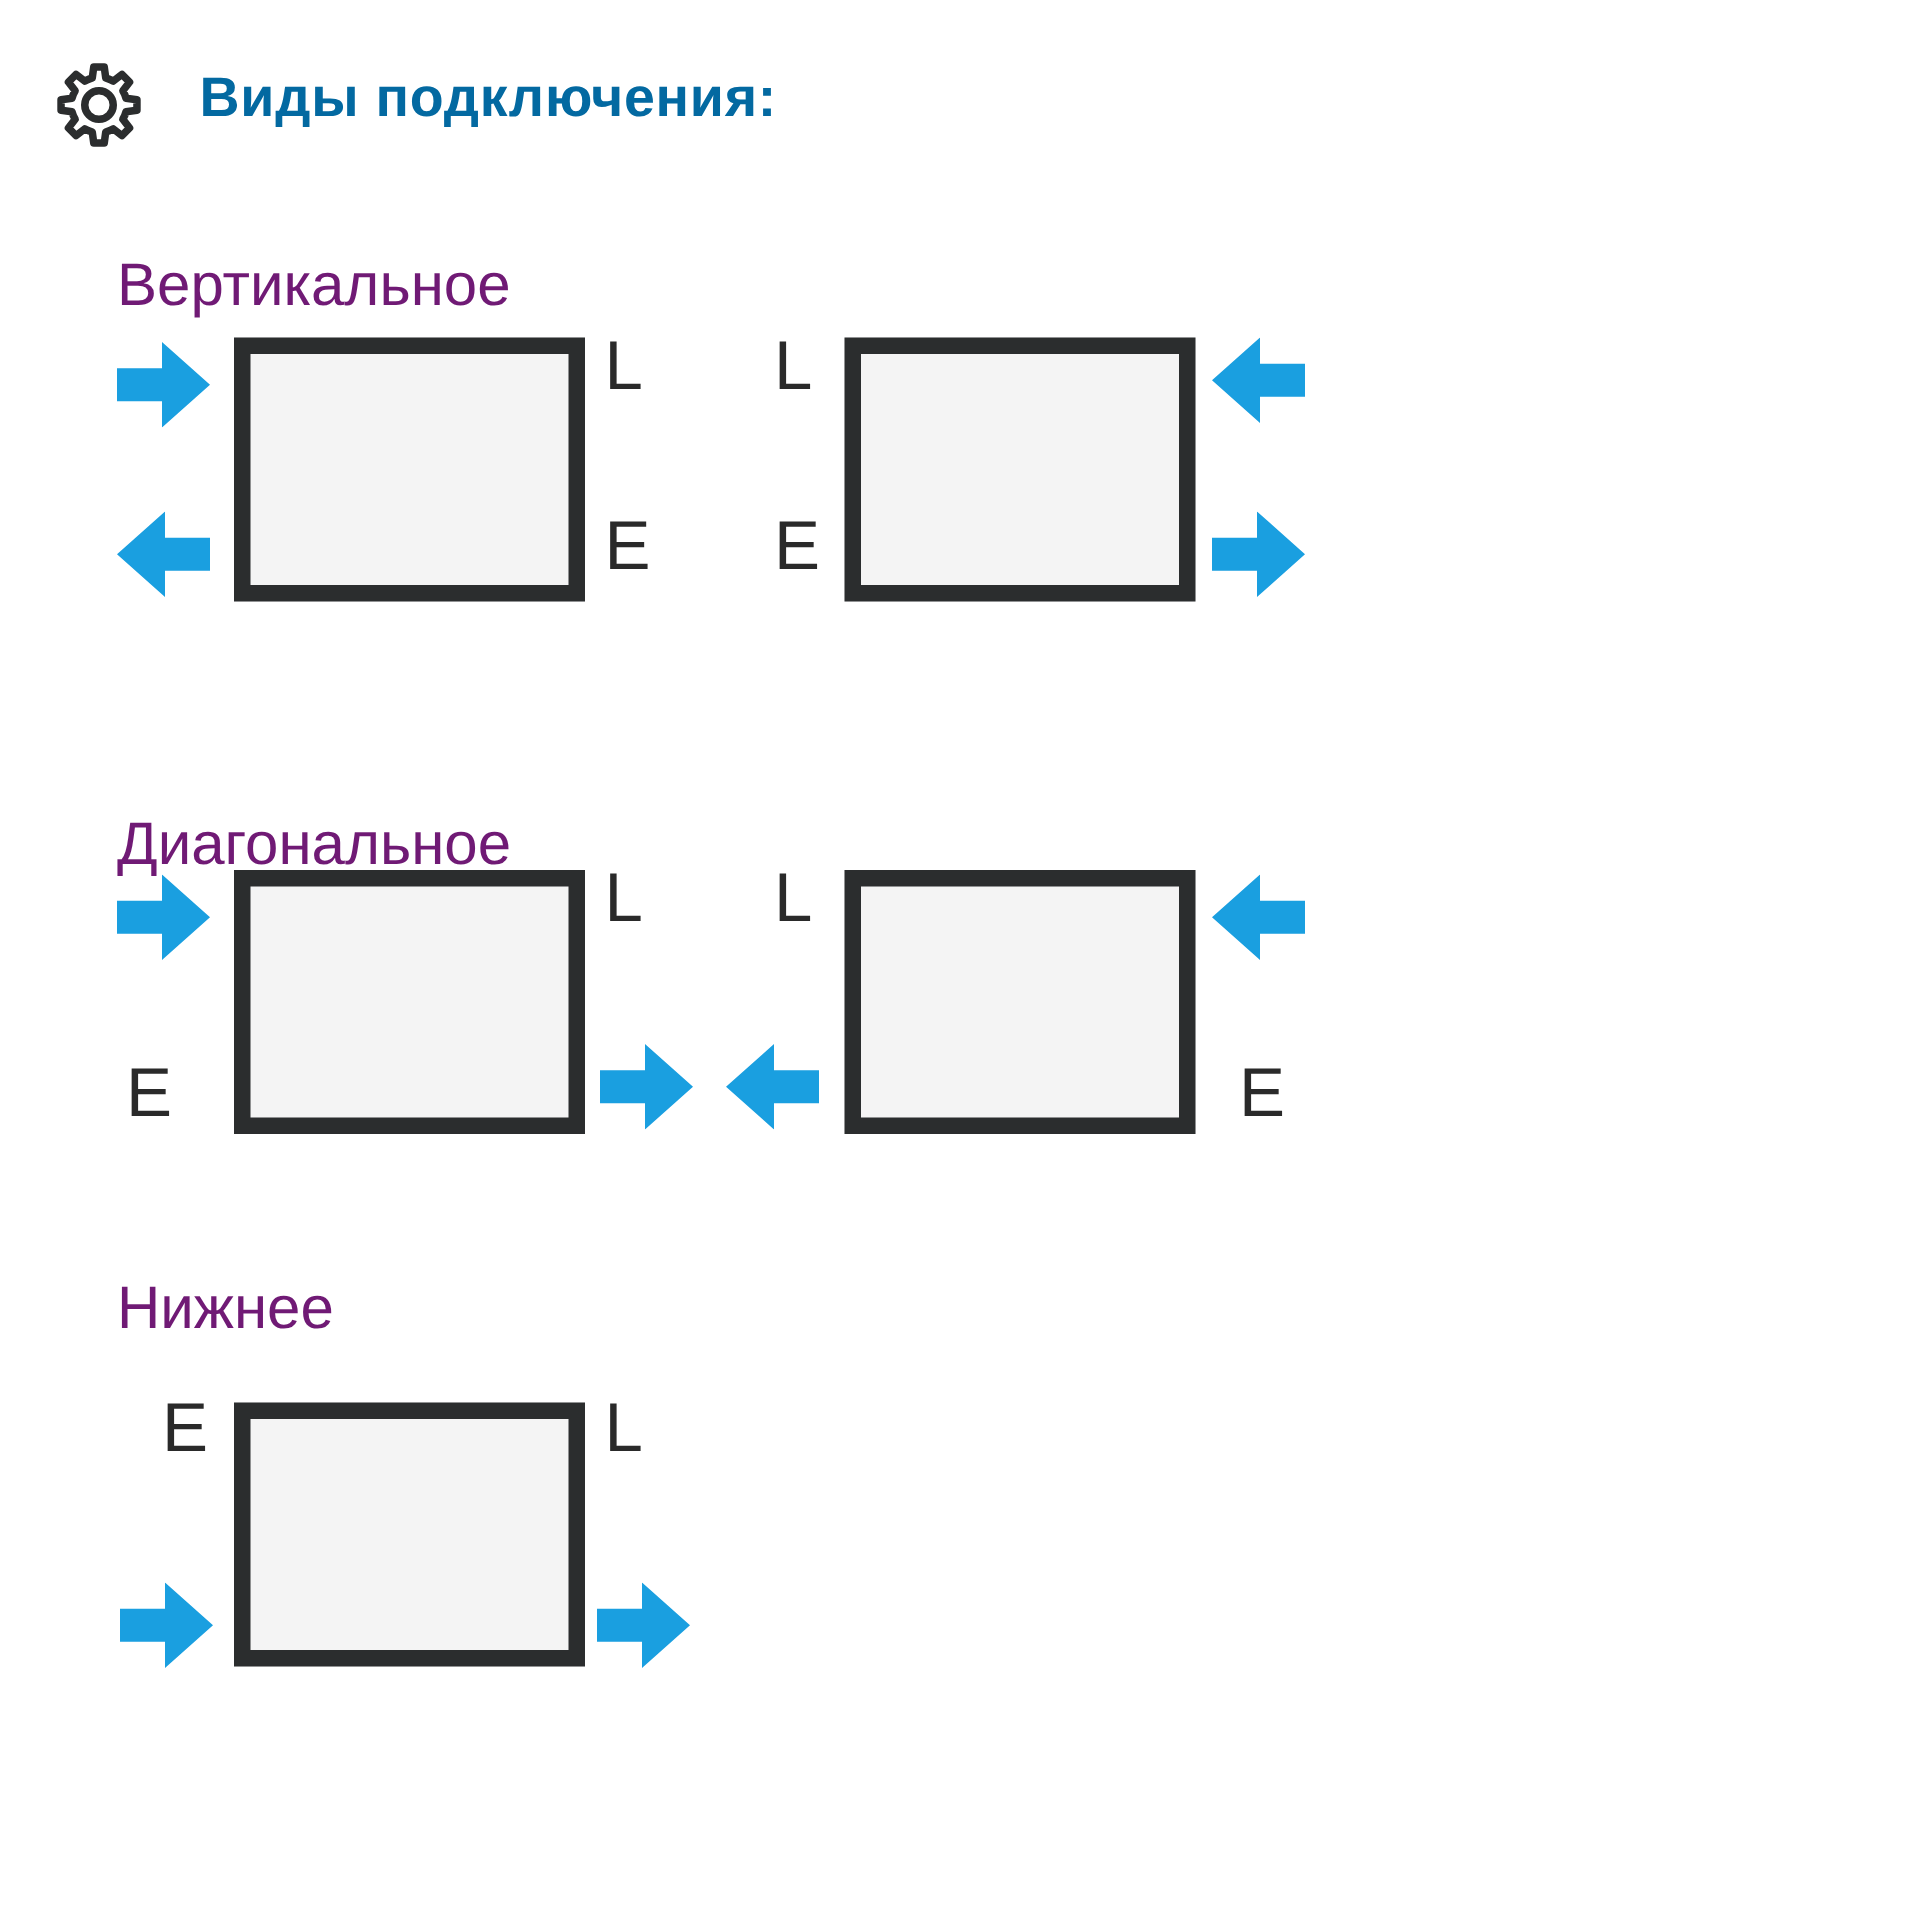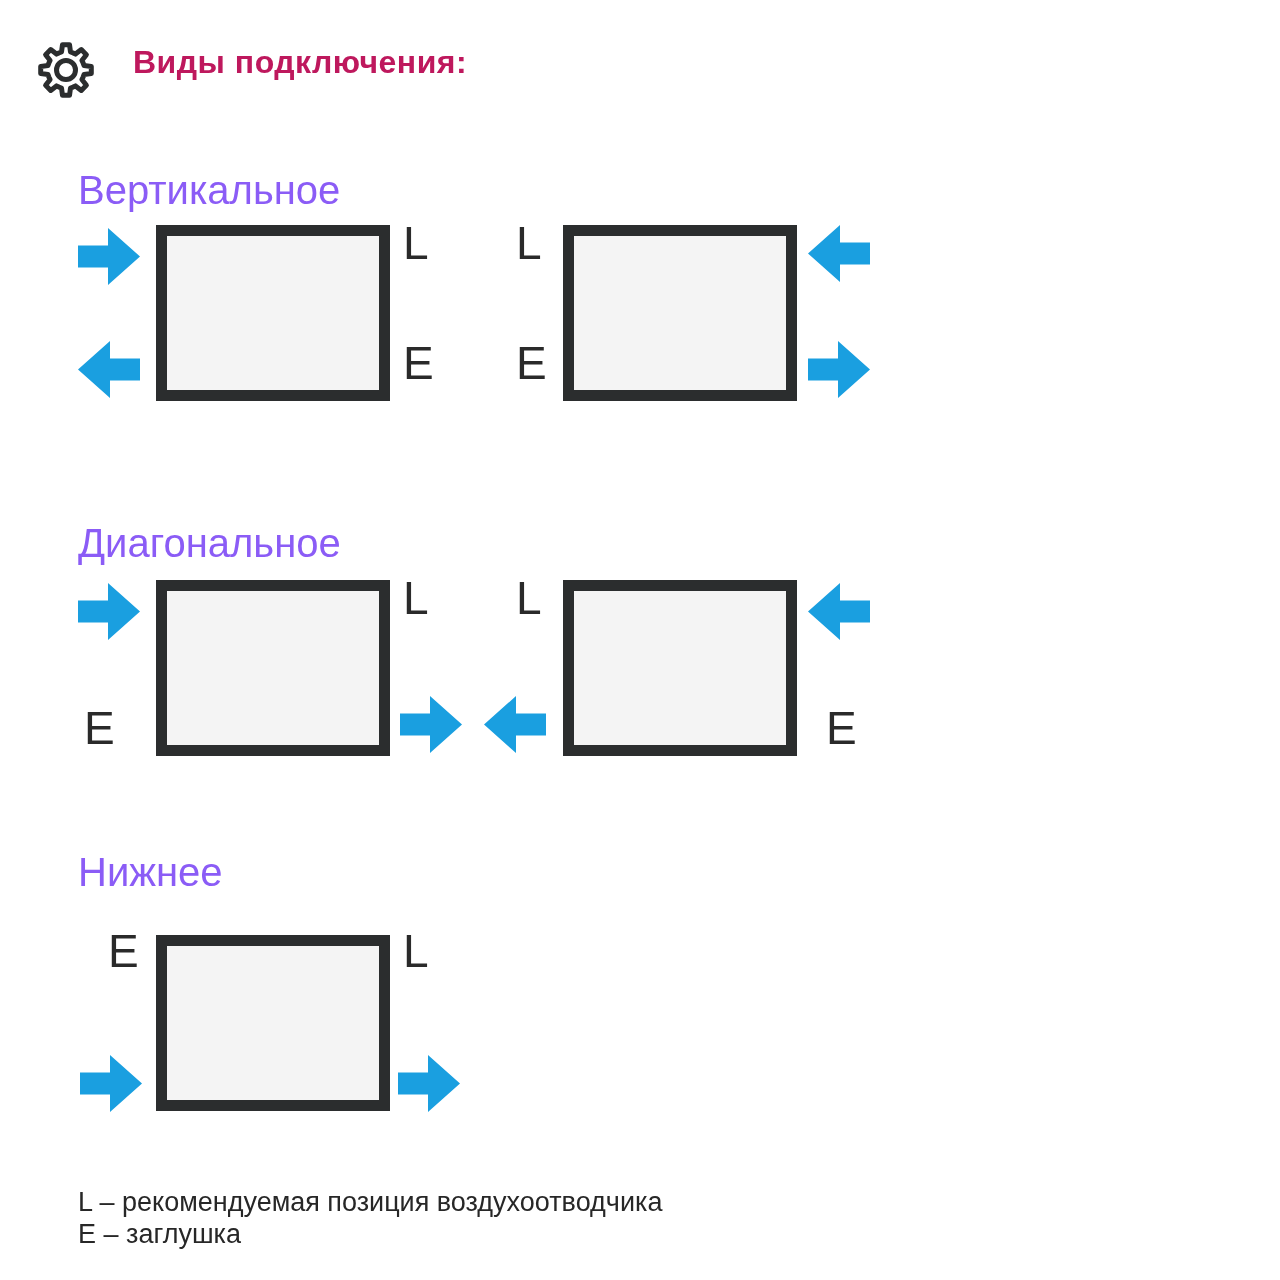--- a/index.html
+++ b/index.html
@@ -13,24 +13,24 @@
     width:1280px;height:1280px;background:#ffffff;overflow:hidden;
     font-family:"Liberation Sans","DejaVu Sans",sans-serif;
     color:var(--text);
   }
   .stage{position:relative;width:1280px;height:1280px;}
   .gear{position:absolute;left:36px;top:40px;width:60px;height:60px;}
   .gear .gear-body{fill:#ffffff;stroke:var(--ink);stroke-width:5;stroke-linejoin:round;}
   .gear .gear-hole{fill:none;stroke:var(--ink);stroke-width:5;}
   .page-title{
     position:absolute;left:133px;top:46px;margin:0;
-    font-size:32px;line-height:1;font-weight:700;color:#be185d;letter-spacing:0.5px;
+    font-size:37px;line-height:1;font-weight:700;color:#0369a1;letter-spacing:0.5px;
   }
   .sec-title{
-    position:absolute;font-size:40px;line-height:1;font-weight:400;color:#8b5cf6;
+    position:absolute;font-size:40px;line-height:1;font-weight:400;color:#701a75;
   }
   .rect{
     position:absolute;width:234px;height:176px;box-sizing:border-box;
     border:11px solid var(--ink);background:var(--fill);
   }
   .arrow{position:absolute;width:62px;height:57px;fill:var(--blue);}
   .flip{transform:scaleX(-1);}
   .le{
     position:absolute;font-size:46px;line-height:1;font-weight:400;color:#2A2A2A;
   }
@@ -63,21 +63,21 @@
   <div class="rect" style="left:563px;top:225px"></div>
   <div class="le" style="left:516px;top:220px">L</div>
   <div class="le" style="left:516px;top:340px">E</div>
   <svg class="arrow flip" style="left:808px;top:225px" viewBox="0 0 62 57">
       <polygon points="0,17.5 30,17.5 30,0 62,28.5 30,57 30,39.5 0,39.5"></polygon>
     </svg>
   <svg class="arrow" style="left:808px;top:341px" viewBox="0 0 62 57">
       <polygon points="0,17.5 30,17.5 30,0 62,28.5 30,57 30,39.5 0,39.5"></polygon>
     </svg>
 
-  <div class="sec-title" style="left:78px;top:523px">Диагональное</div>
+  <div class="sec-title" style="left:78px;top:543px">Диагональное</div>
 
   <div class="rect" style="left:156px;top:580px"></div>
   <svg class="arrow" style="left:78px;top:583px" viewBox="0 0 62 57">
       <polygon points="0,17.5 30,17.5 30,0 62,28.5 30,57 30,39.5 0,39.5"></polygon>
     </svg>
   <div class="le" style="left:403px;top:575px">L</div>
   <div class="le" style="left:84px;top:705px">E</div>
   <svg class="arrow" style="left:400px;top:696px" viewBox="0 0 62 57">
       <polygon points="0,17.5 30,17.5 30,0 62,28.5 30,57 30,39.5 0,39.5"></polygon>
     </svg>
@@ -97,18 +97,14 @@
   <div class="rect" style="left:156px;top:935px"></div>
   <div class="le" style="left:108px;top:928px">E</div>
   <div class="le" style="left:403px;top:928px">L</div>
   <svg class="arrow" style="left:80px;top:1055px" viewBox="0 0 62 57">
       <polygon points="0,17.5 30,17.5 30,0 62,28.5 30,57 30,39.5 0,39.5"></polygon>
     </svg>
   <svg class="arrow" style="left:398px;top:1055px" viewBox="0 0 62 57">
       <polygon points="0,17.5 30,17.5 30,0 62,28.5 30,57 30,39.5 0,39.5"></polygon>
     </svg>
 
-  <div class="legend" style="left:78px;top:1186px">
-    <div class="legend-line">L – рекомендуемая позиция воздухоотводчика</div>
-    <div class="legend-line">E – заглушка</div>
-  </div>
 
 </div>
 
 </body></html>

